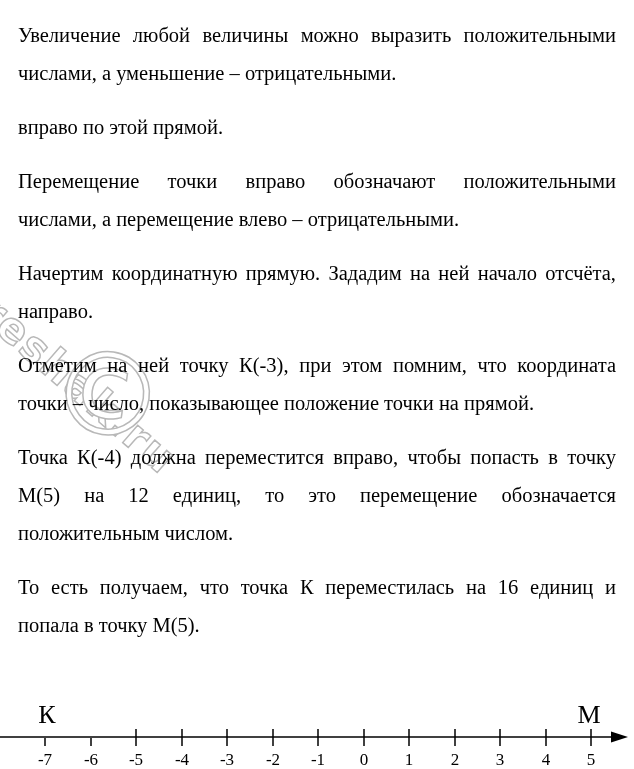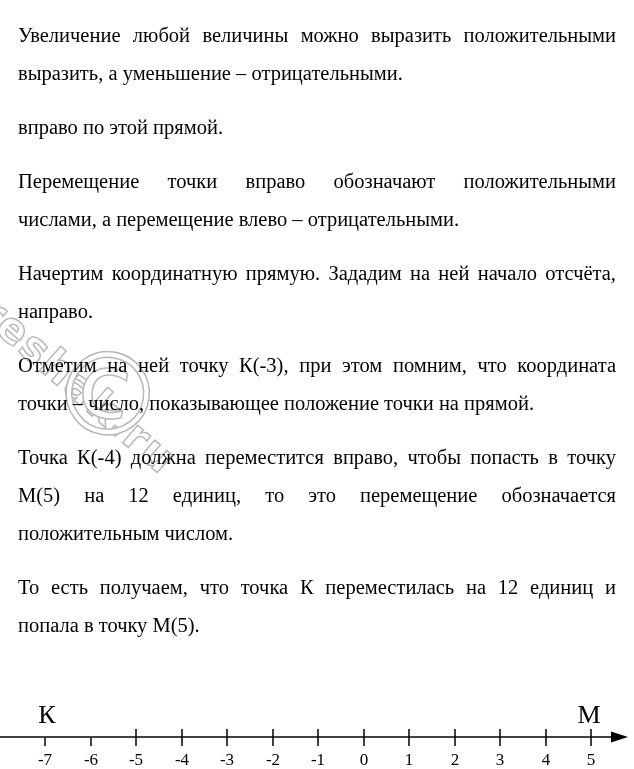--- a/index.html
+++ b/index.html
@@ -99,21 +99,21 @@
 <div class="page">
 
   <div class="watermark">
     <span class="wm-text">reshak.ru</span>
     <span class="wm-copy">©</span>
   </div>
 
   <div class="textblock">
     <div class="paragraph">
       <div class="line">Увеличение любой величины можно выразить положительными</div>
-      <div class="line last">выразить, а уменьшение – отрицательными.</div>
+      <div class="line last">числами, а уменьшение – отрицательными.</div>
     </div>
     <div class="paragraph">
       <div class="line last">вправо по этой прямой.</div>
     </div>
     <div class="paragraph">
       <div class="line">Перемещение точки вправо обозначают положительными</div>
       <div class="line last">числами, а перемещение влево – отрицательными.</div>
     </div>
     <div class="paragraph">
       <div class="line">Начертим координатную прямую. Зададим на ней начало отсчёта,</div>
@@ -122,21 +122,21 @@
     <div class="paragraph">
       <div class="line">Отметим на ней точку К(-3), при этом помним, что координата</div>
       <div class="line last">точки – число, показывающее положение точки на прямой.</div>
     </div>
     <div class="paragraph">
       <div class="line">Точка К(-4) должна переместится вправо, чтобы попасть в точку</div>
       <div class="line">М(5) на 12 единиц, то это перемещение обозначается</div>
       <div class="line last">положительным числом.</div>
     </div>
     <div class="paragraph">
-      <div class="line">То есть получаем, что точка К переместилась на 12 единиц и</div>
+      <div class="line">То есть получаем, что точка К переместилась на 16 единиц и</div>
       <div class="line last">попала в точку М(5).</div>
     </div>
   </div>
 
   <svg class="numberline" width="634" height="79" viewBox="0 0 634 79" xmlns="http://www.w3.org/2000/svg">
 
     <text class="pt" x="47" y="33" text-anchor="middle">К</text>
     <text class="pt" x="589" y="33" text-anchor="middle">М</text>
 
     <line class="axis" x1="0" y1="47" x2="622" y2="47"></line>

